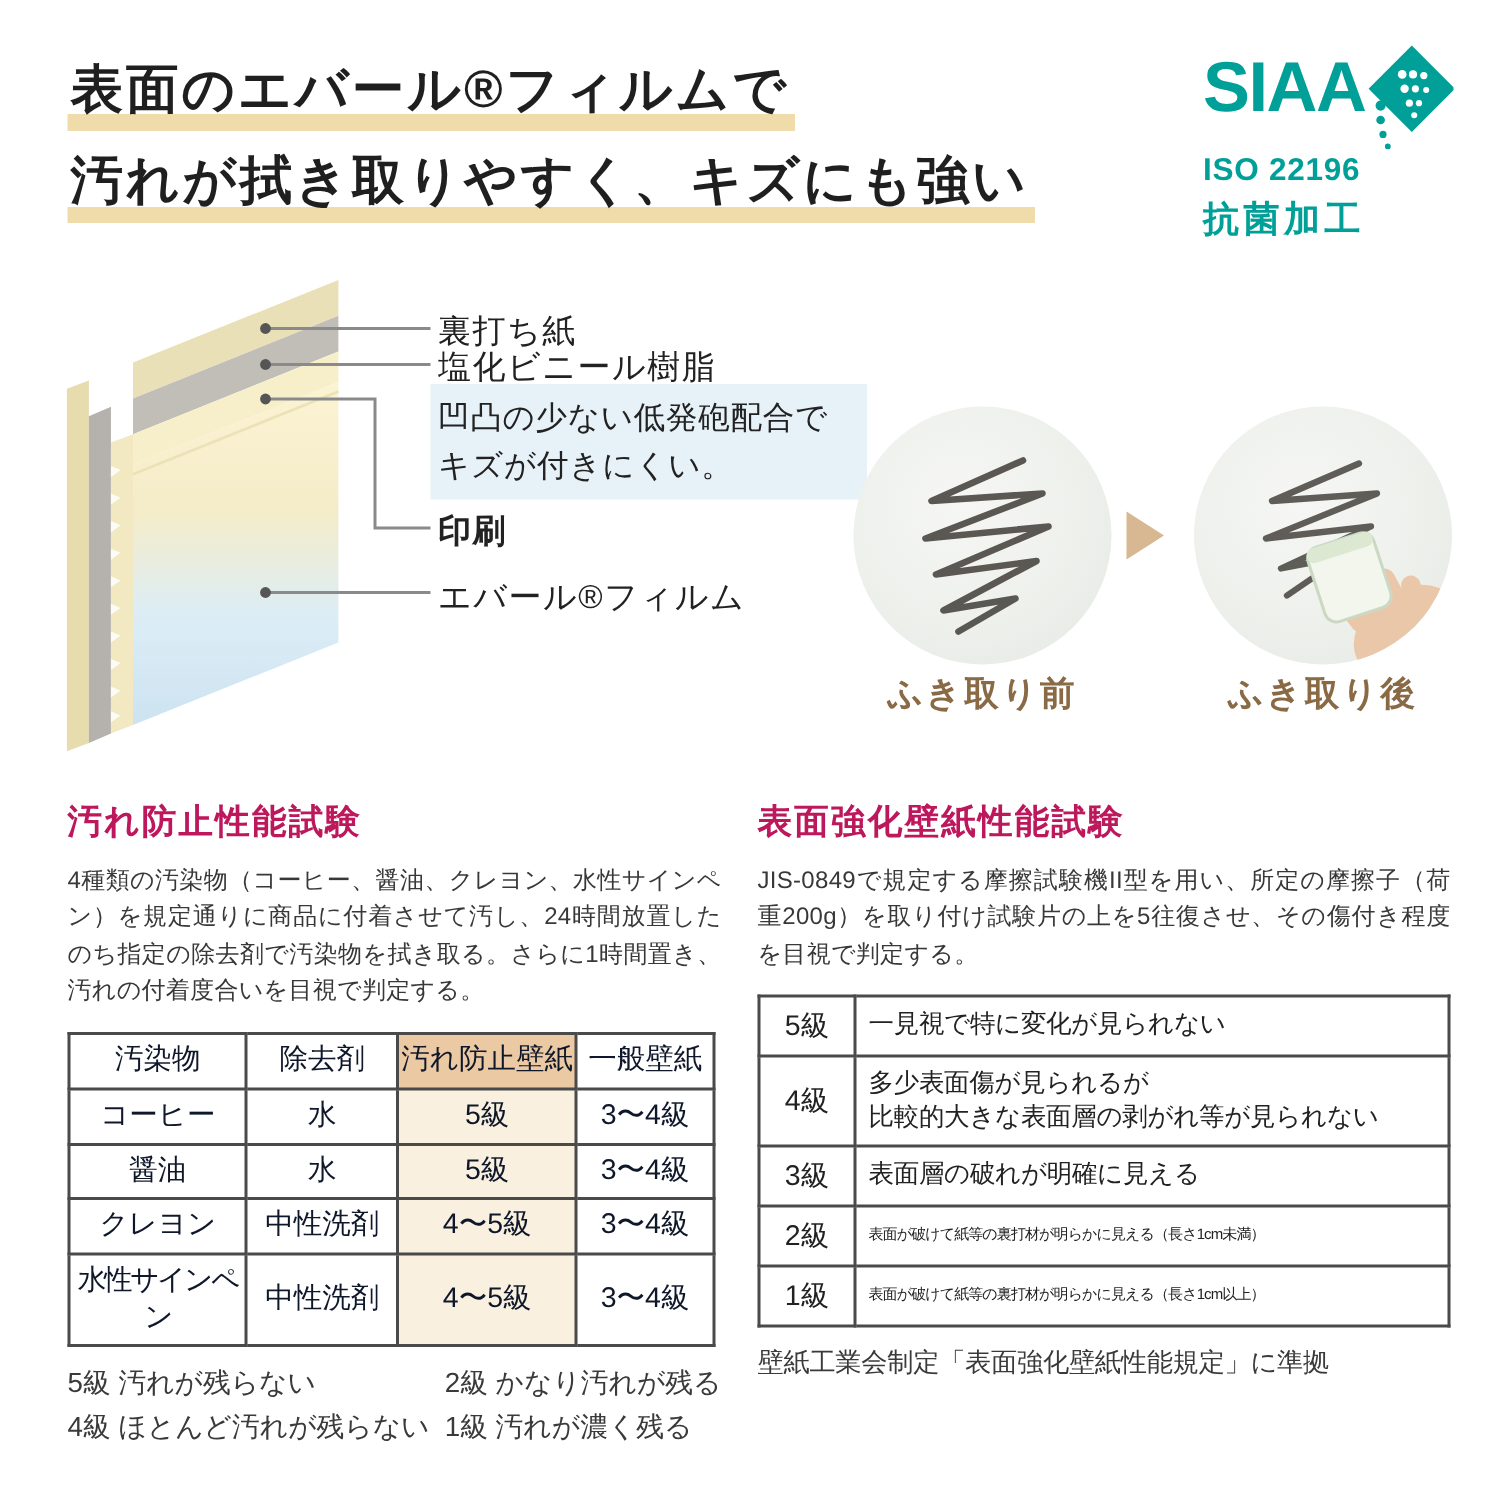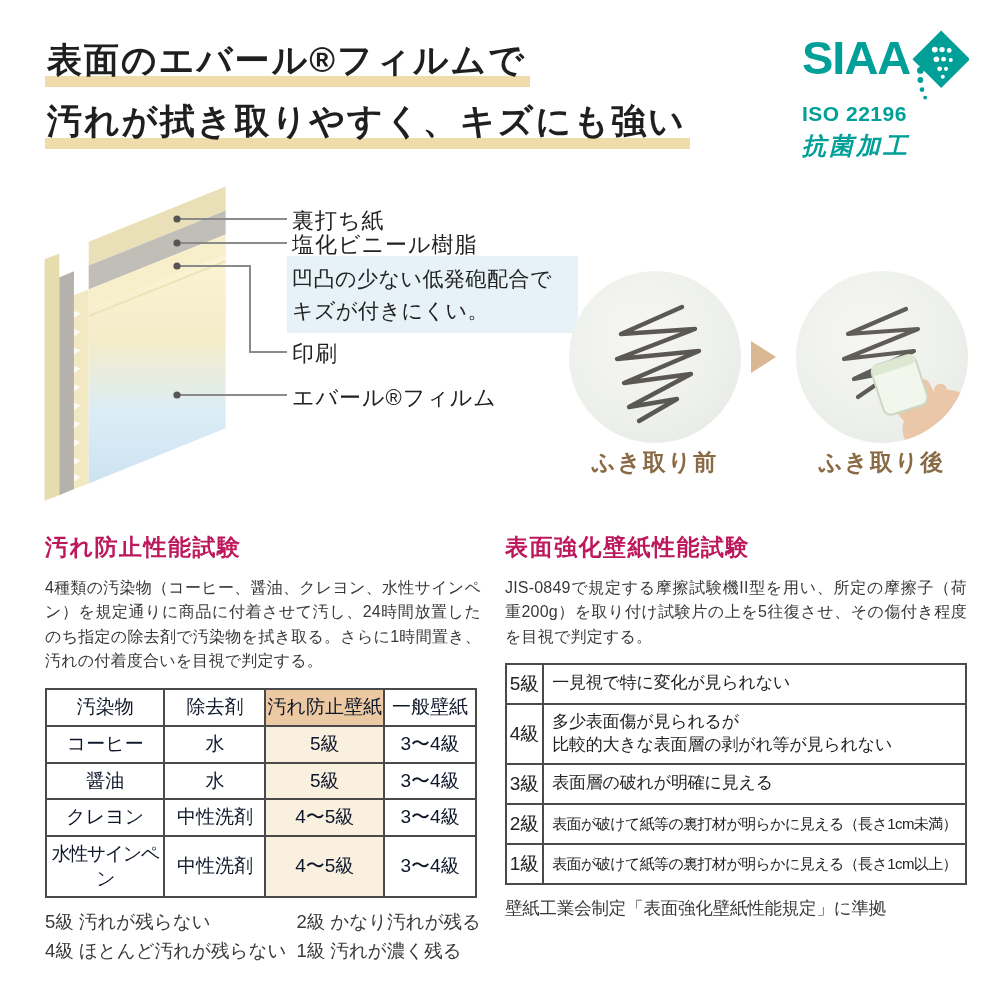--- a/index.html
+++ b/index.html
@@ -11,21 +11,21 @@
   .headline .hl-line{display:table;font-size:35px;font-weight:bold;color:#1f1f1f;
     letter-spacing:2px;line-height:1.15;padding:0 4px 9px 2px;margin-bottom:12px;
     background:linear-gradient(to bottom,transparent 74%,var(--hl) 74%,var(--hl) 96%,transparent 96%);}
 
   
   .siaa{position:absolute;left:802px;top:34px;width:180px;color:#00a099;}
   .siaa-row{display:flex;align-items:flex-start;}
   .siaa-brand{font-size:47px;font-weight:800;letter-spacing:-1px;line-height:1;}
   .siaa-diamond{margin-left:-4px;margin-top:-6px;}
   .siaa-iso{font-size:21px;font-weight:bold;letter-spacing:.5px;margin-top:2px;}
-  .siaa-kanji{font-size:24px;font-weight:bold;letter-spacing:3px;margin-top:4px;font-style:italic;}
+  .siaa-kanji{font-size:24px;font-weight:bold;letter-spacing:3px;margin-top:4px;}
 
   
   .panel-svg{position:absolute;left:36px;top:182px;}
   .lines-svg{position:absolute;left:0;top:0;pointer-events:none;}
   .layer-label{position:absolute;font-size:22px;color:#222;letter-spacing:1px;white-space:nowrap;}
   .callout{position:absolute;left:287px;top:256px;width:280px;background:#e7f2f8;
     font-size:21px;line-height:1.5;color:#222;padding:7px 6px 7px 5px;letter-spacing:.5px;}
 
   
   .wipe-circle{position:absolute;width:172px;height:172px;border-radius:50%;
@@ -53,21 +53,21 @@
   .cell-tight{letter-spacing:-1.5px;font-size:18px;}
 
   .legend{display:flex;margin-top:10px;font-size:18.5px;color:#3a3a3a;line-height:1.55;}
   .legend-col1{width:252px;}
   .legend div{white-space:nowrap;}
 
   .grade-table{margin-top:14px;width:462px;}
   .grade-table td{border:2px solid #4a4a4a;color:#222;vertical-align:middle;}
   .grade-table .g{width:58px;text-align:center;font-size:19px;padding:6px 2px;}
   .grade-table .d{font-size:17px;padding:6px 8px;line-height:1.35;letter-spacing:-.2px;}
-  .grade-table .d.small{font-size:15px;letter-spacing:-.6px;white-space:nowrap;}
+  .grade-table .d.small{font-size:10px;letter-spacing:-.6px;white-space:nowrap;}
   .note{margin-top:11px;font-size:17.5px;color:#3a3a3a;letter-spacing:-.2px;}
 </style>
 </head>
 <body>
 
 <div id="page">
 
   <div class="headline" style="--hl:#f0dcab;">
     <div class="hl-line">表面のエバール®フィルムで</div>
     <div class="hl-line">汚れが拭き取りやすく、キズにも強い</div>
@@ -150,21 +150,21 @@
         <circle cx="177" cy="395" r="3.6"></circle>
     </g>
   </svg>
 
   <div class="layer-label" style="left:292px;top:206px;">裏打ち紙</div>
   <div class="layer-label" style="left:292px;top:230px;">塩化ビニール樹脂</div>
   <div class="callout">
     <span>凹凸の少ない低発砲配合で</span><br>
     <span>キズが付きにくい。</span>
   </div>
-  <div class="layer-label" style="left:292px;top:339px;">印刷</div>
+  <div class="layer-label" style="left:292px;top:339px;font-weight:bold;">印刷</div>
   <div class="layer-label" style="left:292px;top:383px;">エバール®フィルム</div>
 
   <div class="wipe-circle" style="left:569px;top:271px;">
     <svg width="172" height="172" viewBox="0 0 172 172">
       <path d="M113,36 L52,63 L126,58 L48,88 L130,80 L55,112 L122,103 L60,136 L108,128 L70,150" fill="none" stroke="#45423d" stroke-width="4.4" stroke-linecap="round" stroke-linejoin="round" opacity="0.88"></path>
     </svg>
   </div>
 
   <div class="wipe-arrow"></div>
 

